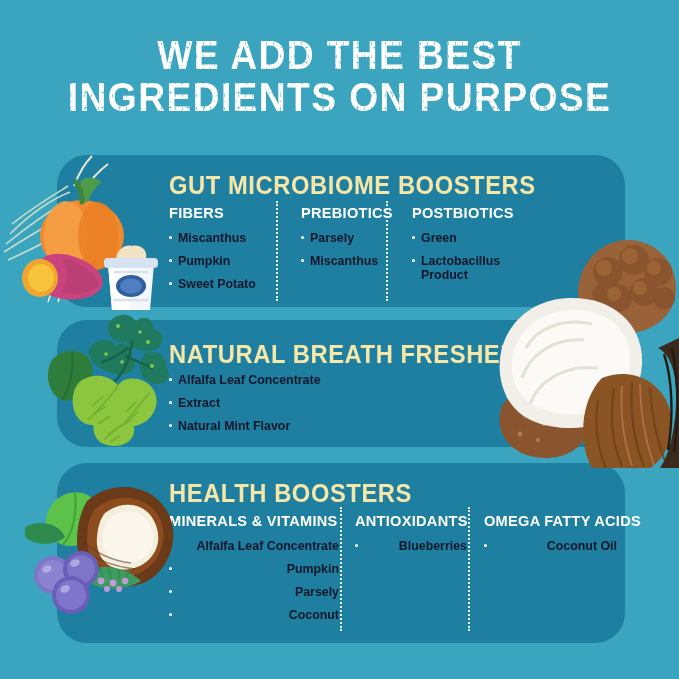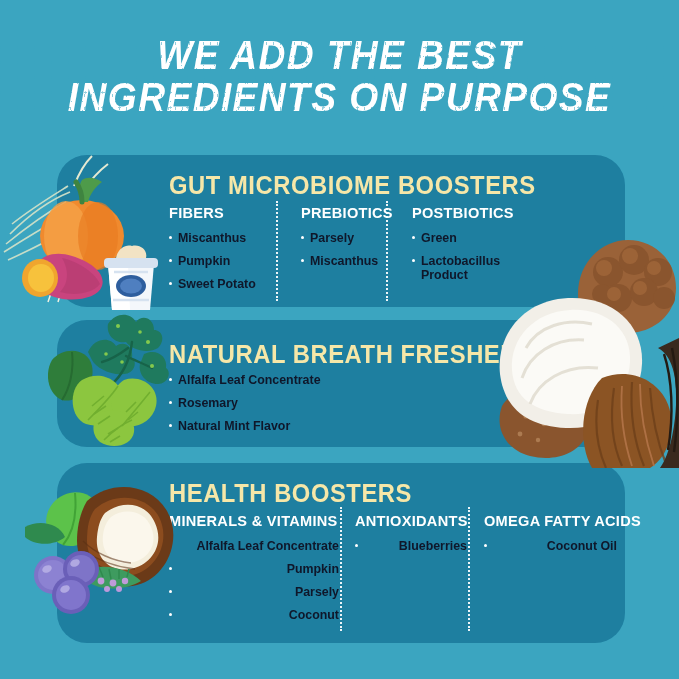--- a/index.html
+++ b/index.html
@@ -7,21 +7,21 @@
   body {
     background:#3BA5C0;
     font-family:"Liberation Sans", sans-serif;
     position:relative;
     overflow:hidden;
   }
 
   
   .title-block{
     position:absolute; top:34px; left:0; width:679px;
-    text-align:center; z-index:6;font-style:italic;
+    text-align:center; z-index:6;
   }
   .title-line{
     display:block;
     color:#FFFFFF;
     font-family:"Liberation Sans Narrow","Liberation Sans",sans-serif;
     font-weight:bold;
     font-size:40px;
     line-height:42px;
     letter-spacing:1.5px;
     transform:scaleX(0.93);
@@ -167,21 +167,21 @@
 
   <span class="divider" style="left:219px; top:46px; height:100px;"></span>
   <span class="divider" style="left:329px; top:46px; height:100px;"></span>
 </div>
 
 <div class="panel" id="panel-2">
   <div class="panel-heading">NATURAL BREATH FRESHENERS</div>
   <div class="single-list">
     <ul class="items">
       <li>Alfalfa Leaf Concentrate</li>
-      <li>Rosemary</li>
+      <li>Extract</li>
       <li>Natural Mint Flavor</li>
     </ul>
   </div>
 </div>
 
 <div class="panel" id="panel-3">
   <div class="panel-heading">HEALTH BOOSTERS</div>
 
   <div class="cols">
     <div class="col" style="width:170px">

